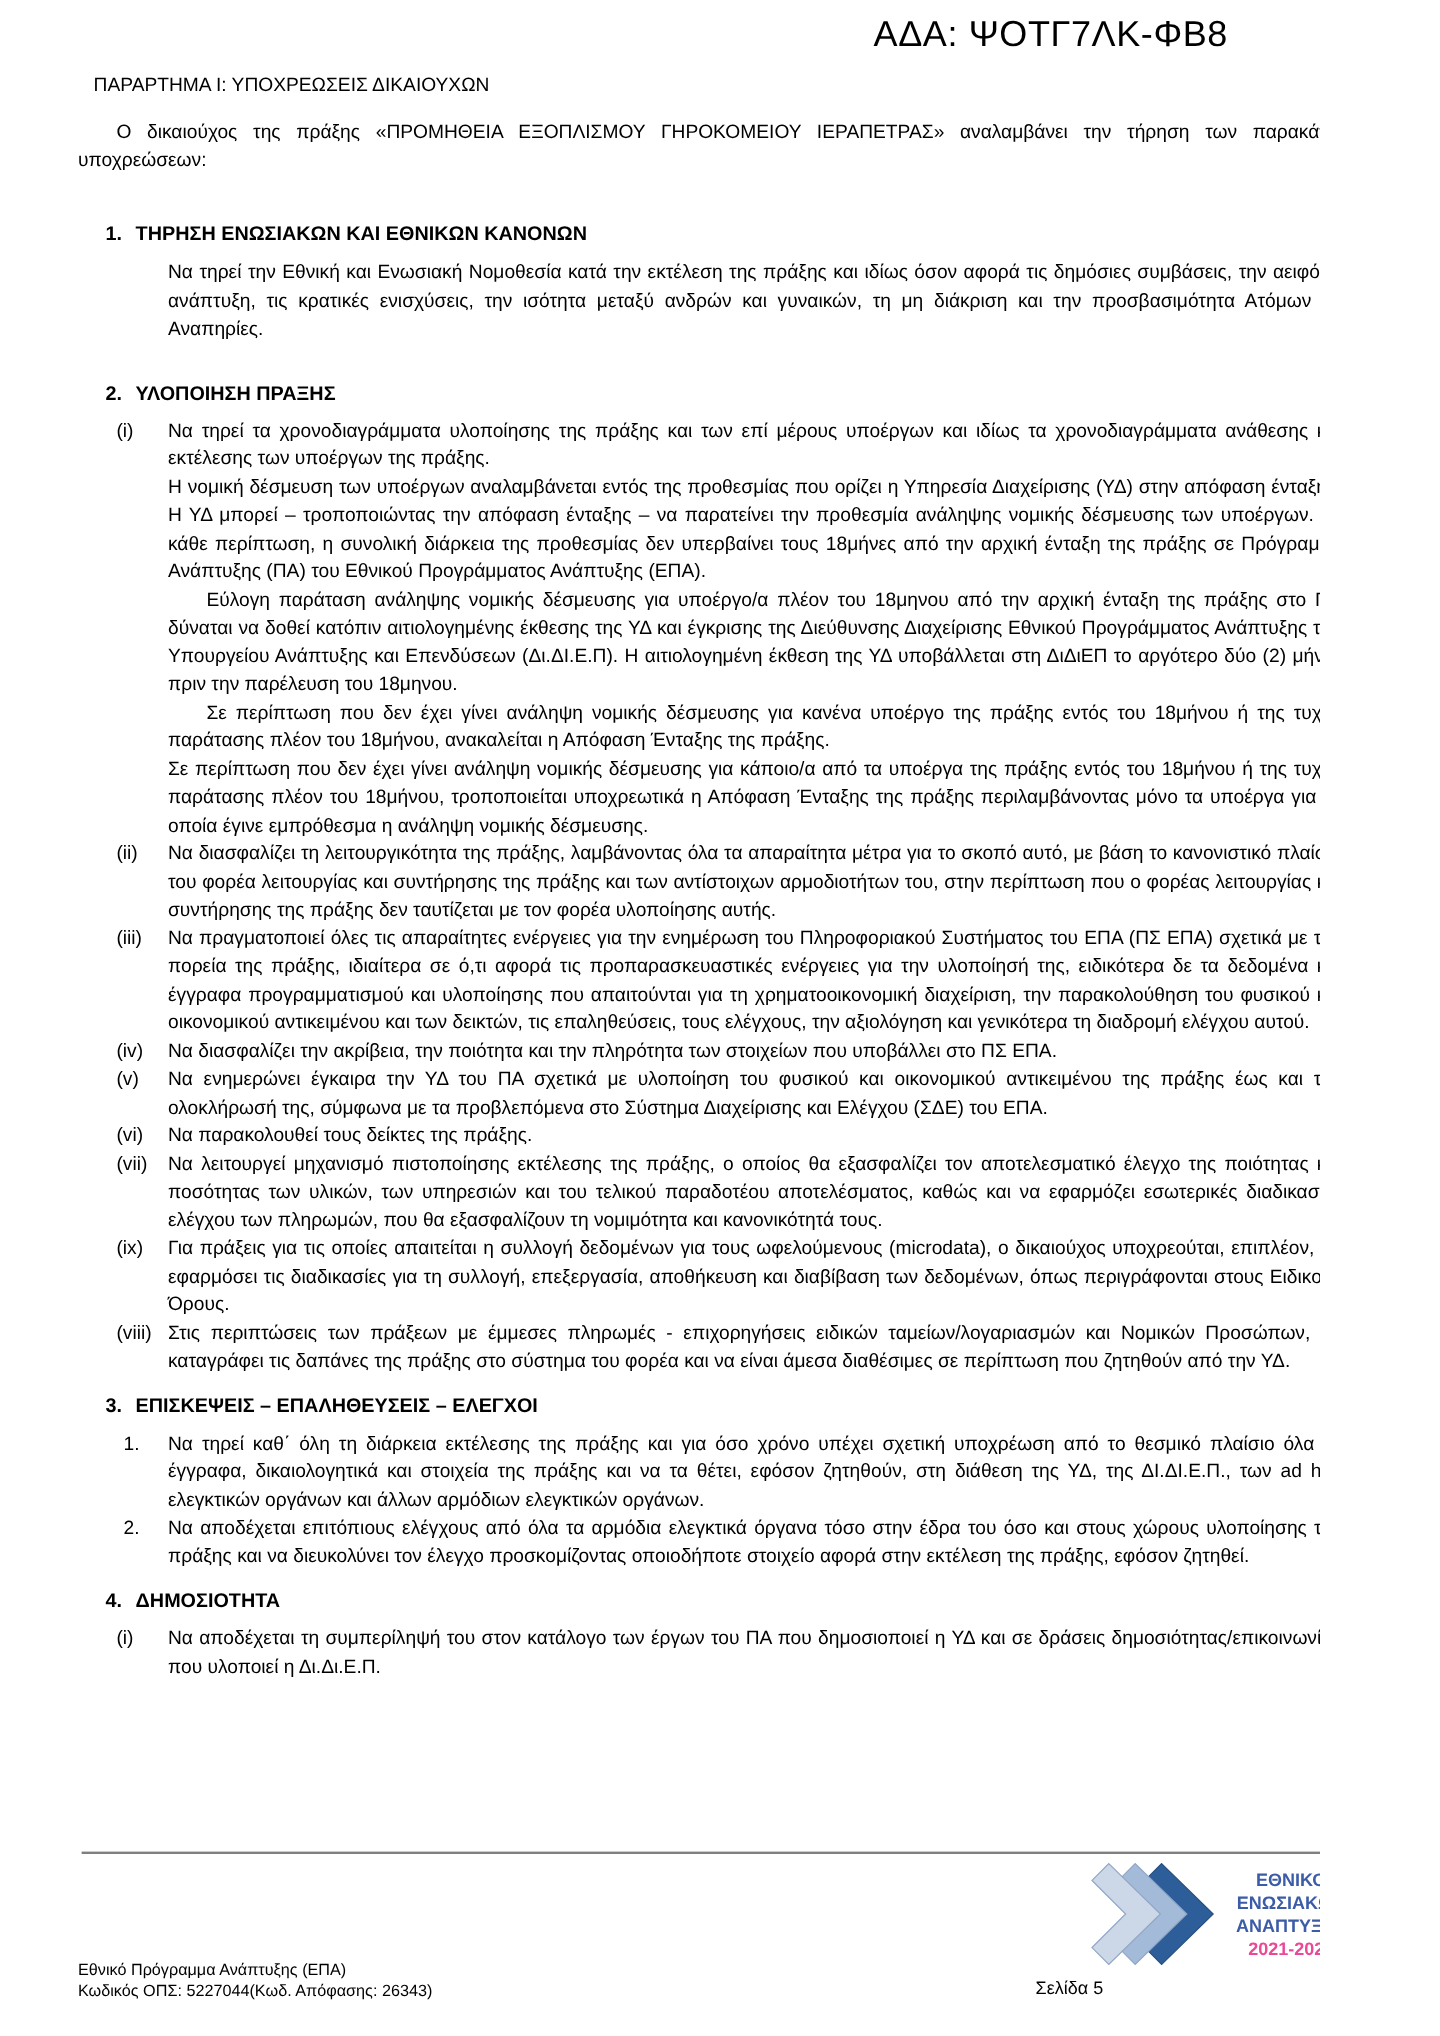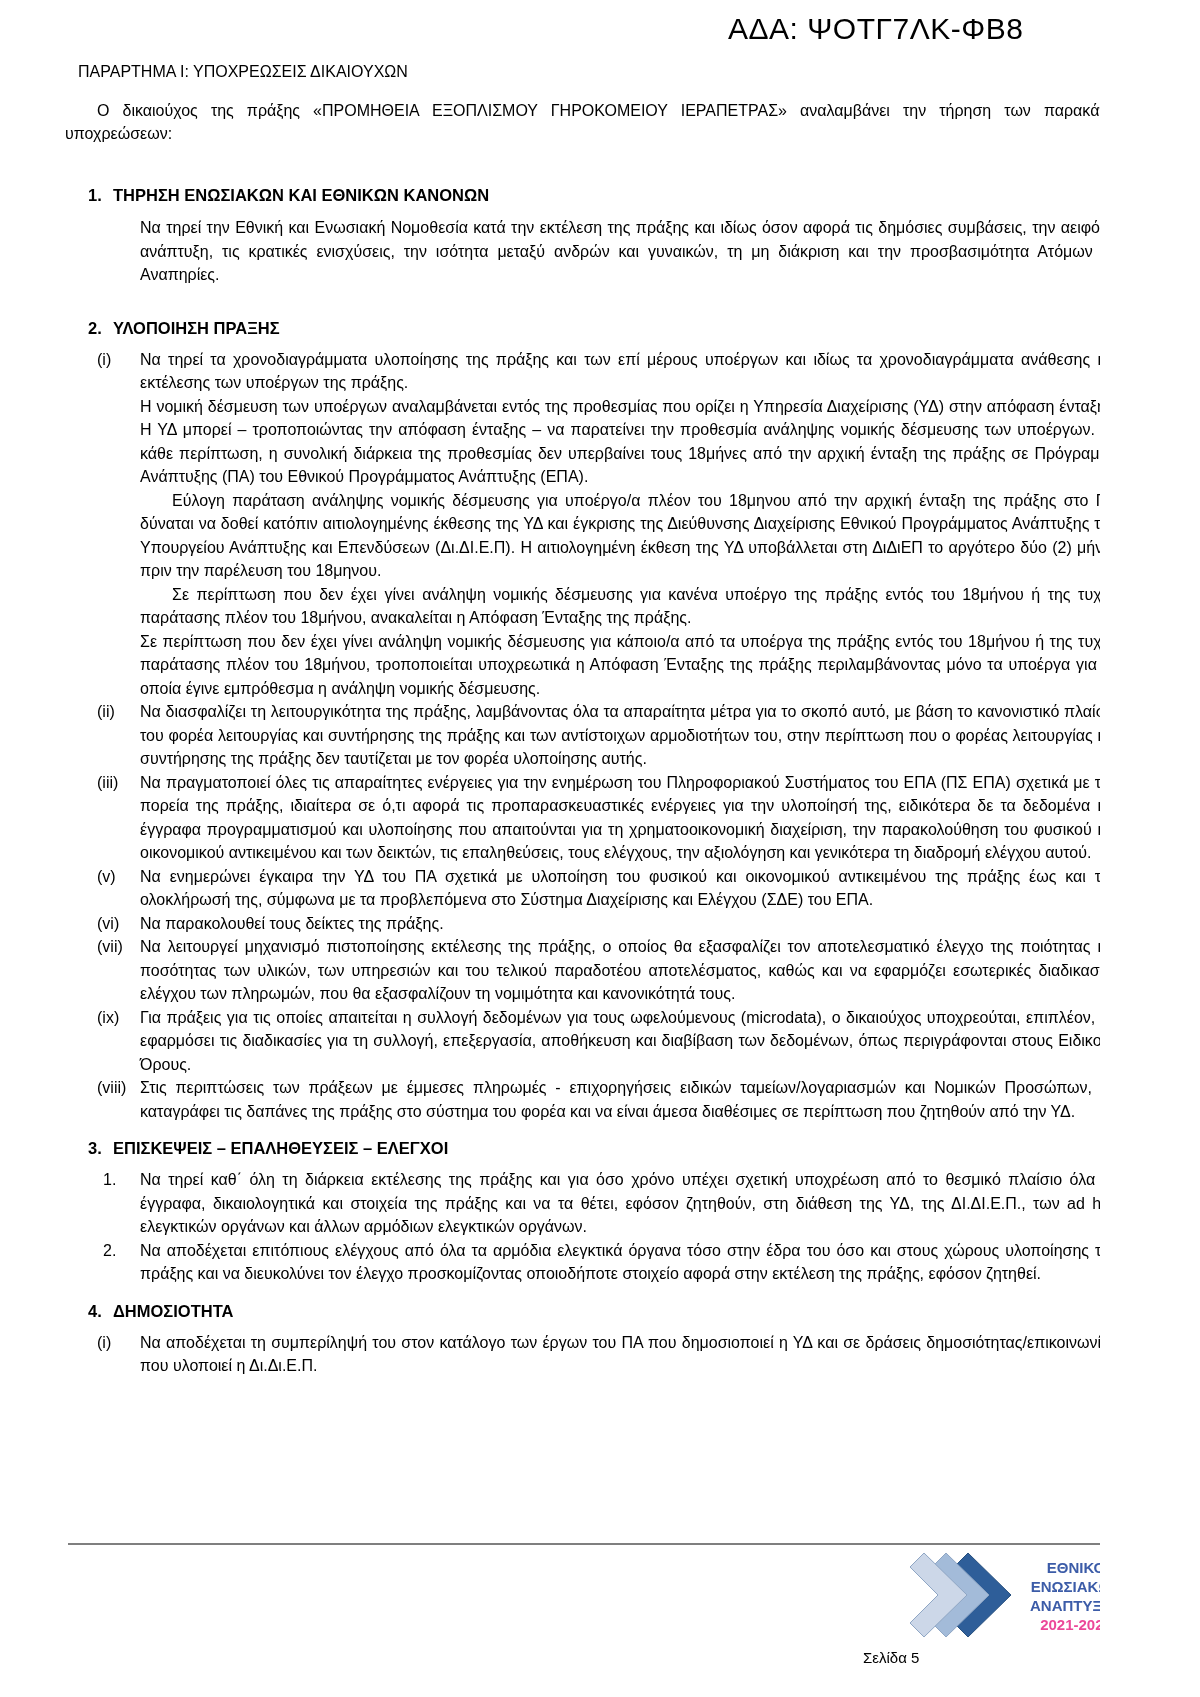--- a/index.html
+++ b/index.html
@@ -86,20 +86,24 @@
       </div>
       <div class="item">
         <span class="marker">(ii)</span>
         <div class="item-text">Να διασφαλίζει τη λειτουργικότητα της πράξης, λαμβάνοντας όλα τα απαραίτητα μέτρα για το σκοπό αυτό, με βάση το κανονιστικό πλαίσιο του φορέα λειτουργίας και συντήρησης της πράξης και των αντίστοιχων αρμοδιοτήτων του, στην περίπτωση που ο φορέας λειτουργίας και συντήρησης της πράξης δεν ταυτίζεται με τον φορέα υλοποίησης αυτής.</div>
       </div>
       <div class="item">
         <span class="marker">(iii)</span>
         <div class="item-text">Να πραγματοποιεί όλες τις απαραίτητες ενέργειες για την ενημέρωση του Πληροφοριακού Συστήματος του ΕΠΑ (ΠΣ ΕΠΑ) σχετικά με την πορεία της πράξης, ιδιαίτερα σε ό,τι αφορά τις προπαρασκευαστικές ενέργειες για την υλοποίησή της, ειδικότερα δε τα δεδομένα και έγγραφα προγραμματισμού και υλοποίησης που απαιτούνται για τη χρηματοοικονομική διαχείριση, την παρακολούθηση του φυσικού και οικονομικού αντικειμένου και των δεικτών, τις επαληθεύσεις, τους ελέγχους, την αξιολόγηση και γενικότερα τη διαδρομή ελέγχου αυτού.</div>
       </div>
       <div class="item">
+        <span class="marker">(iv)</span>
+        <div class="item-text">Να διασφαλίζει την ακρίβεια, την ποιότητα και την πληρότητα των στοιχείων που υποβάλλει στο ΠΣ ΕΠΑ.</div>
+      </div>
+      <div class="item">
         <span class="marker">(v)</span>
         <div class="item-text">Να ενημερώνει έγκαιρα την ΥΔ του ΠΑ σχετικά με υλοποίηση του φυσικού και οικονομικού αντικειμένου της πράξης έως και την ολοκλήρωσή της, σύμφωνα με τα προβλεπόμενα στο Σύστημα Διαχείρισης και Ελέγχου (ΣΔΕ) του ΕΠΑ.</div>
       </div>
       <div class="item">
         <span class="marker">(vi)</span>
         <div class="item-text">Να παρακολουθεί τους δείκτες της πράξης.</div>
       </div>
       <div class="item">
         <span class="marker">(vii)</span>
         <div class="item-text">Να λειτουργεί μηχανισμό πιστοποίησης εκτέλεσης της πράξης, ο οποίος θα εξασφαλίζει τον αποτελεσματικό έλεγχο της ποιότητας και ποσότητας των υλικών, των υπηρεσιών και του τελικού παραδοτέου αποτελέσματος, καθώς και να εφαρμόζει εσωτερικές διαδικασίες ελέγχου των πληρωμών, που θα εξασφαλίζουν τη νομιμότητα και κανονικότητά τους.</div>
@@ -159,16 +163,20 @@
       </g>
     </svg>
     <div class="logo-text">
       <div>ΕΘΝΙΚΟ</div>
       <div>ΕΝΩΣΙΑΚΩΝ</div>
       <div>ΑΝΑΠΤΥΞΗΣ</div>
       <div class="logo-years">2021-2025</div>
     </div>
   </div>
 
+  <div class="footer-left">
+    <div>Εθνικό Πρόγραμμα Ανάπτυξης (ΕΠΑ)</div>
+    <div>Κωδικός ΟΠΣ: 5227044(Κωδ. Απόφασης: 26343)</div>
+  </div>
 
   <div class="footer-page">Σελίδα 5</div>
 
 </div>
 
 </body></html>

